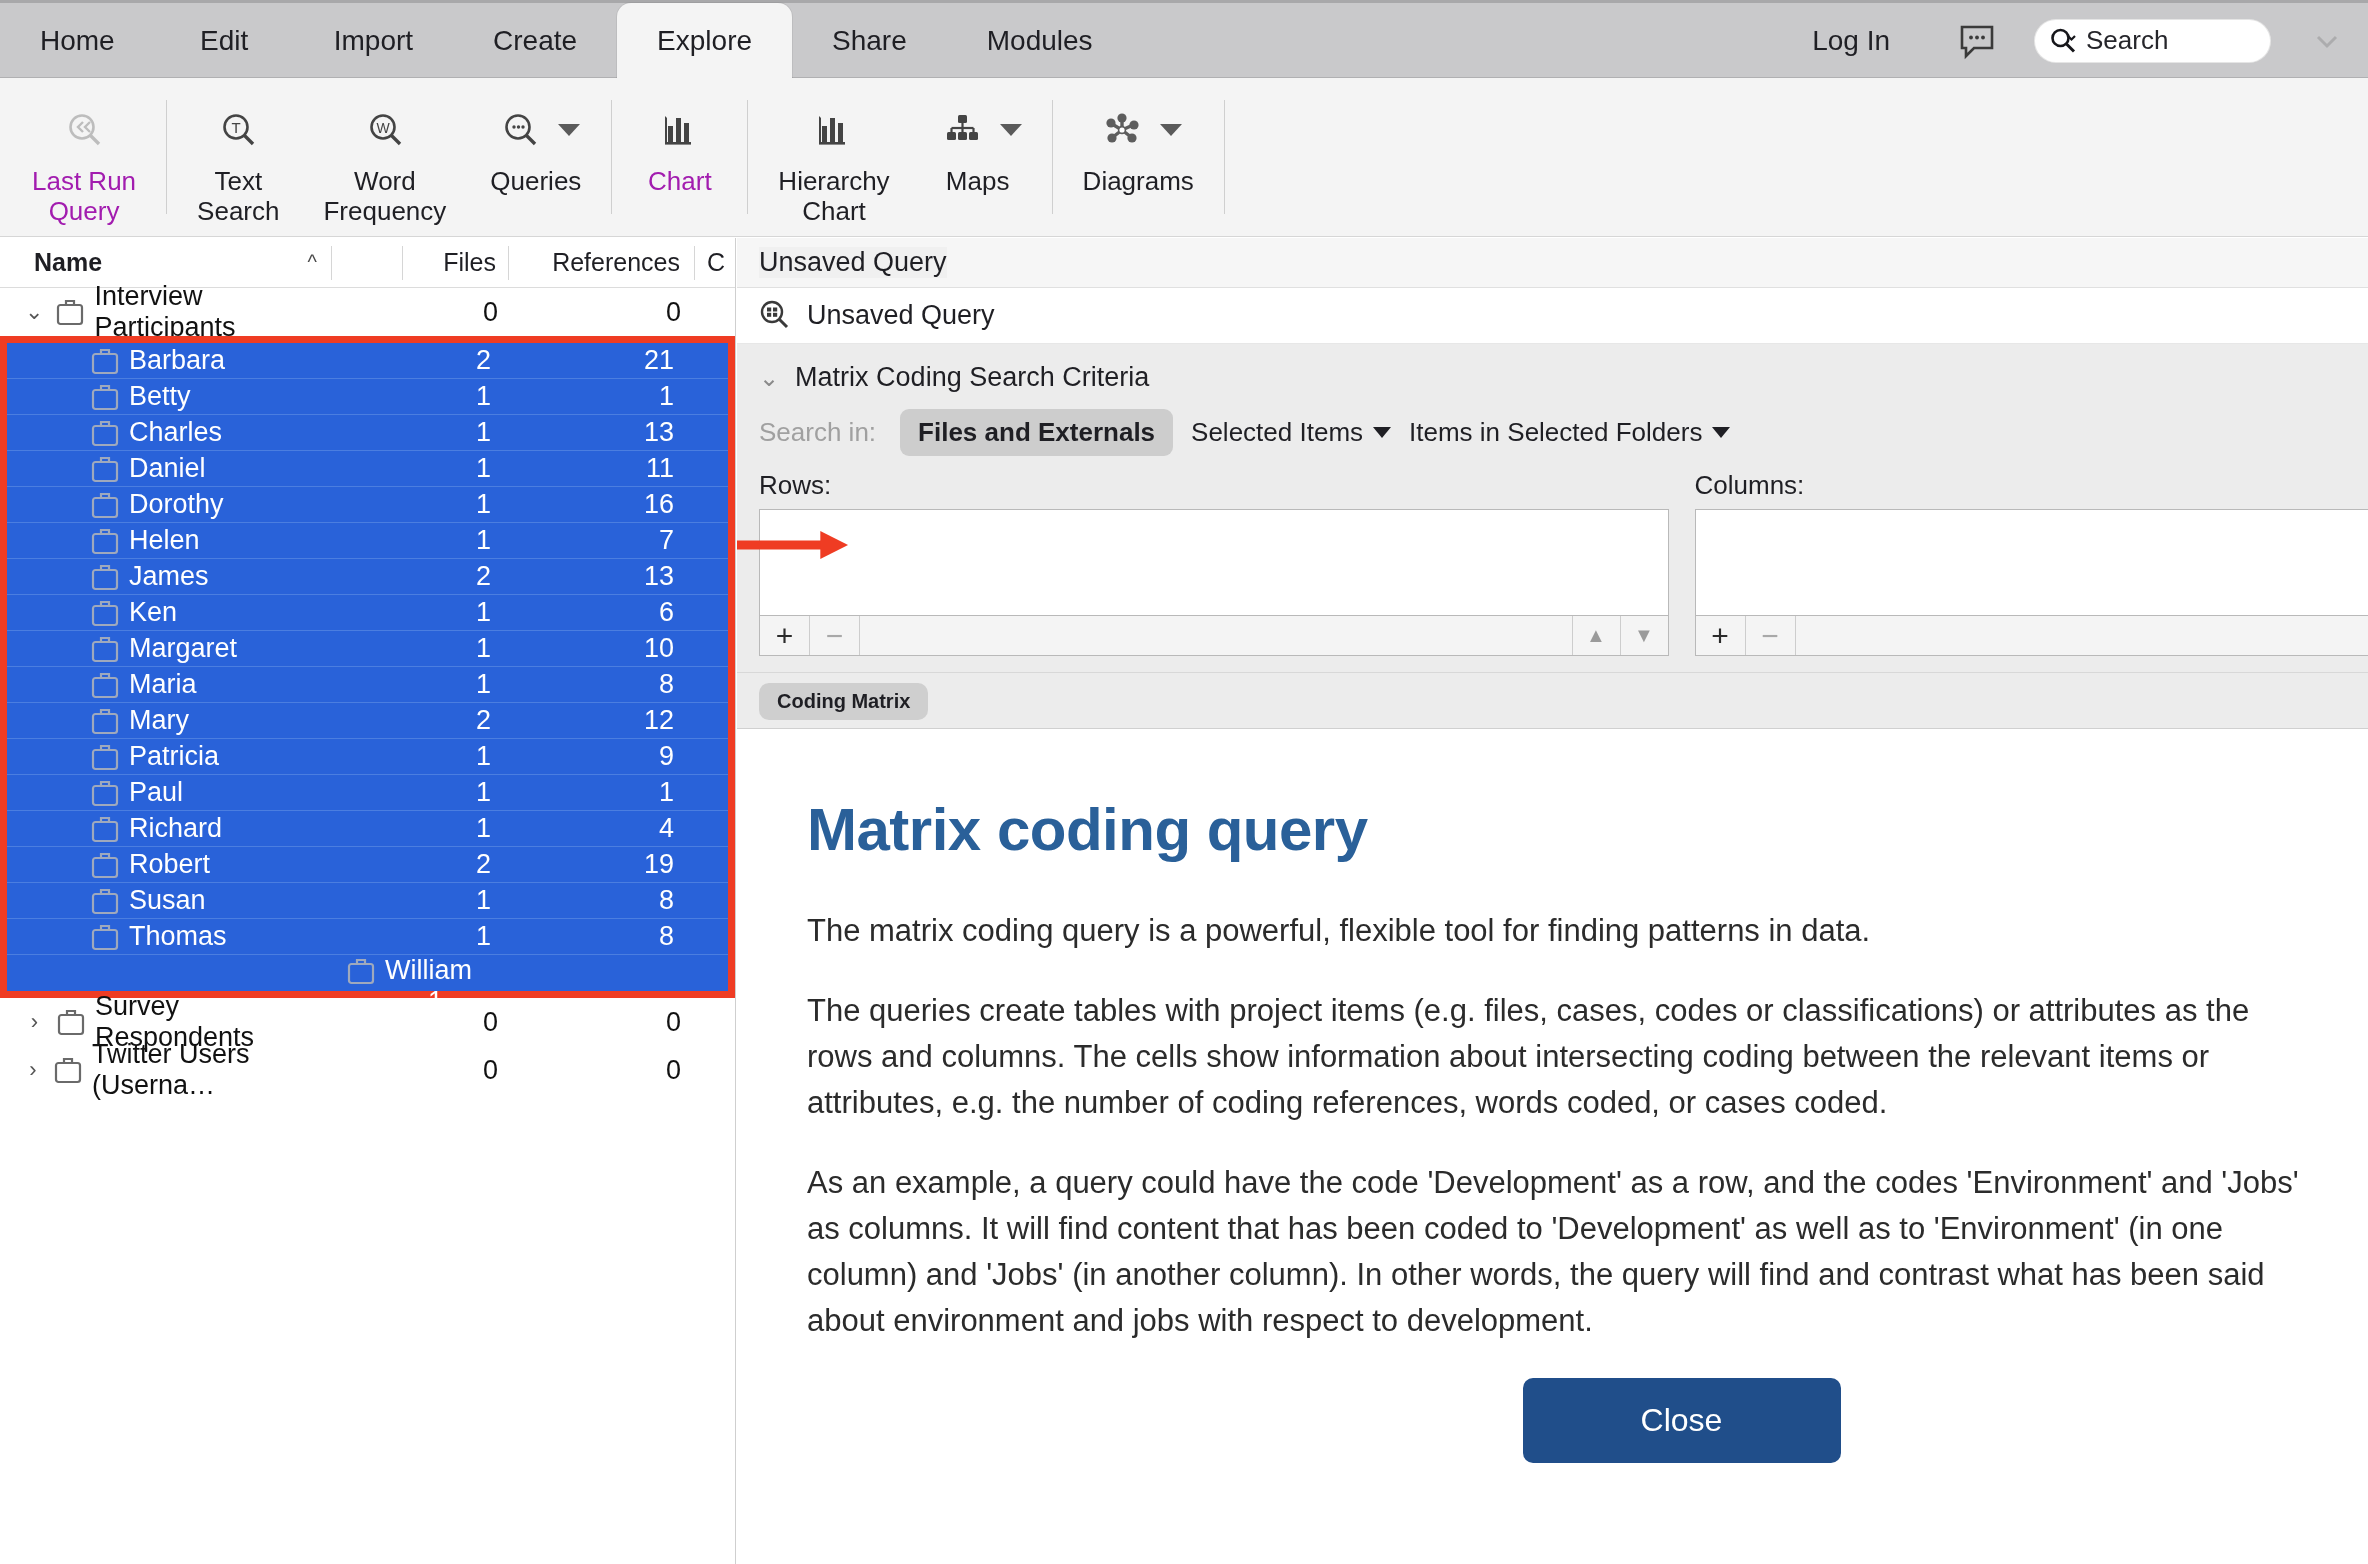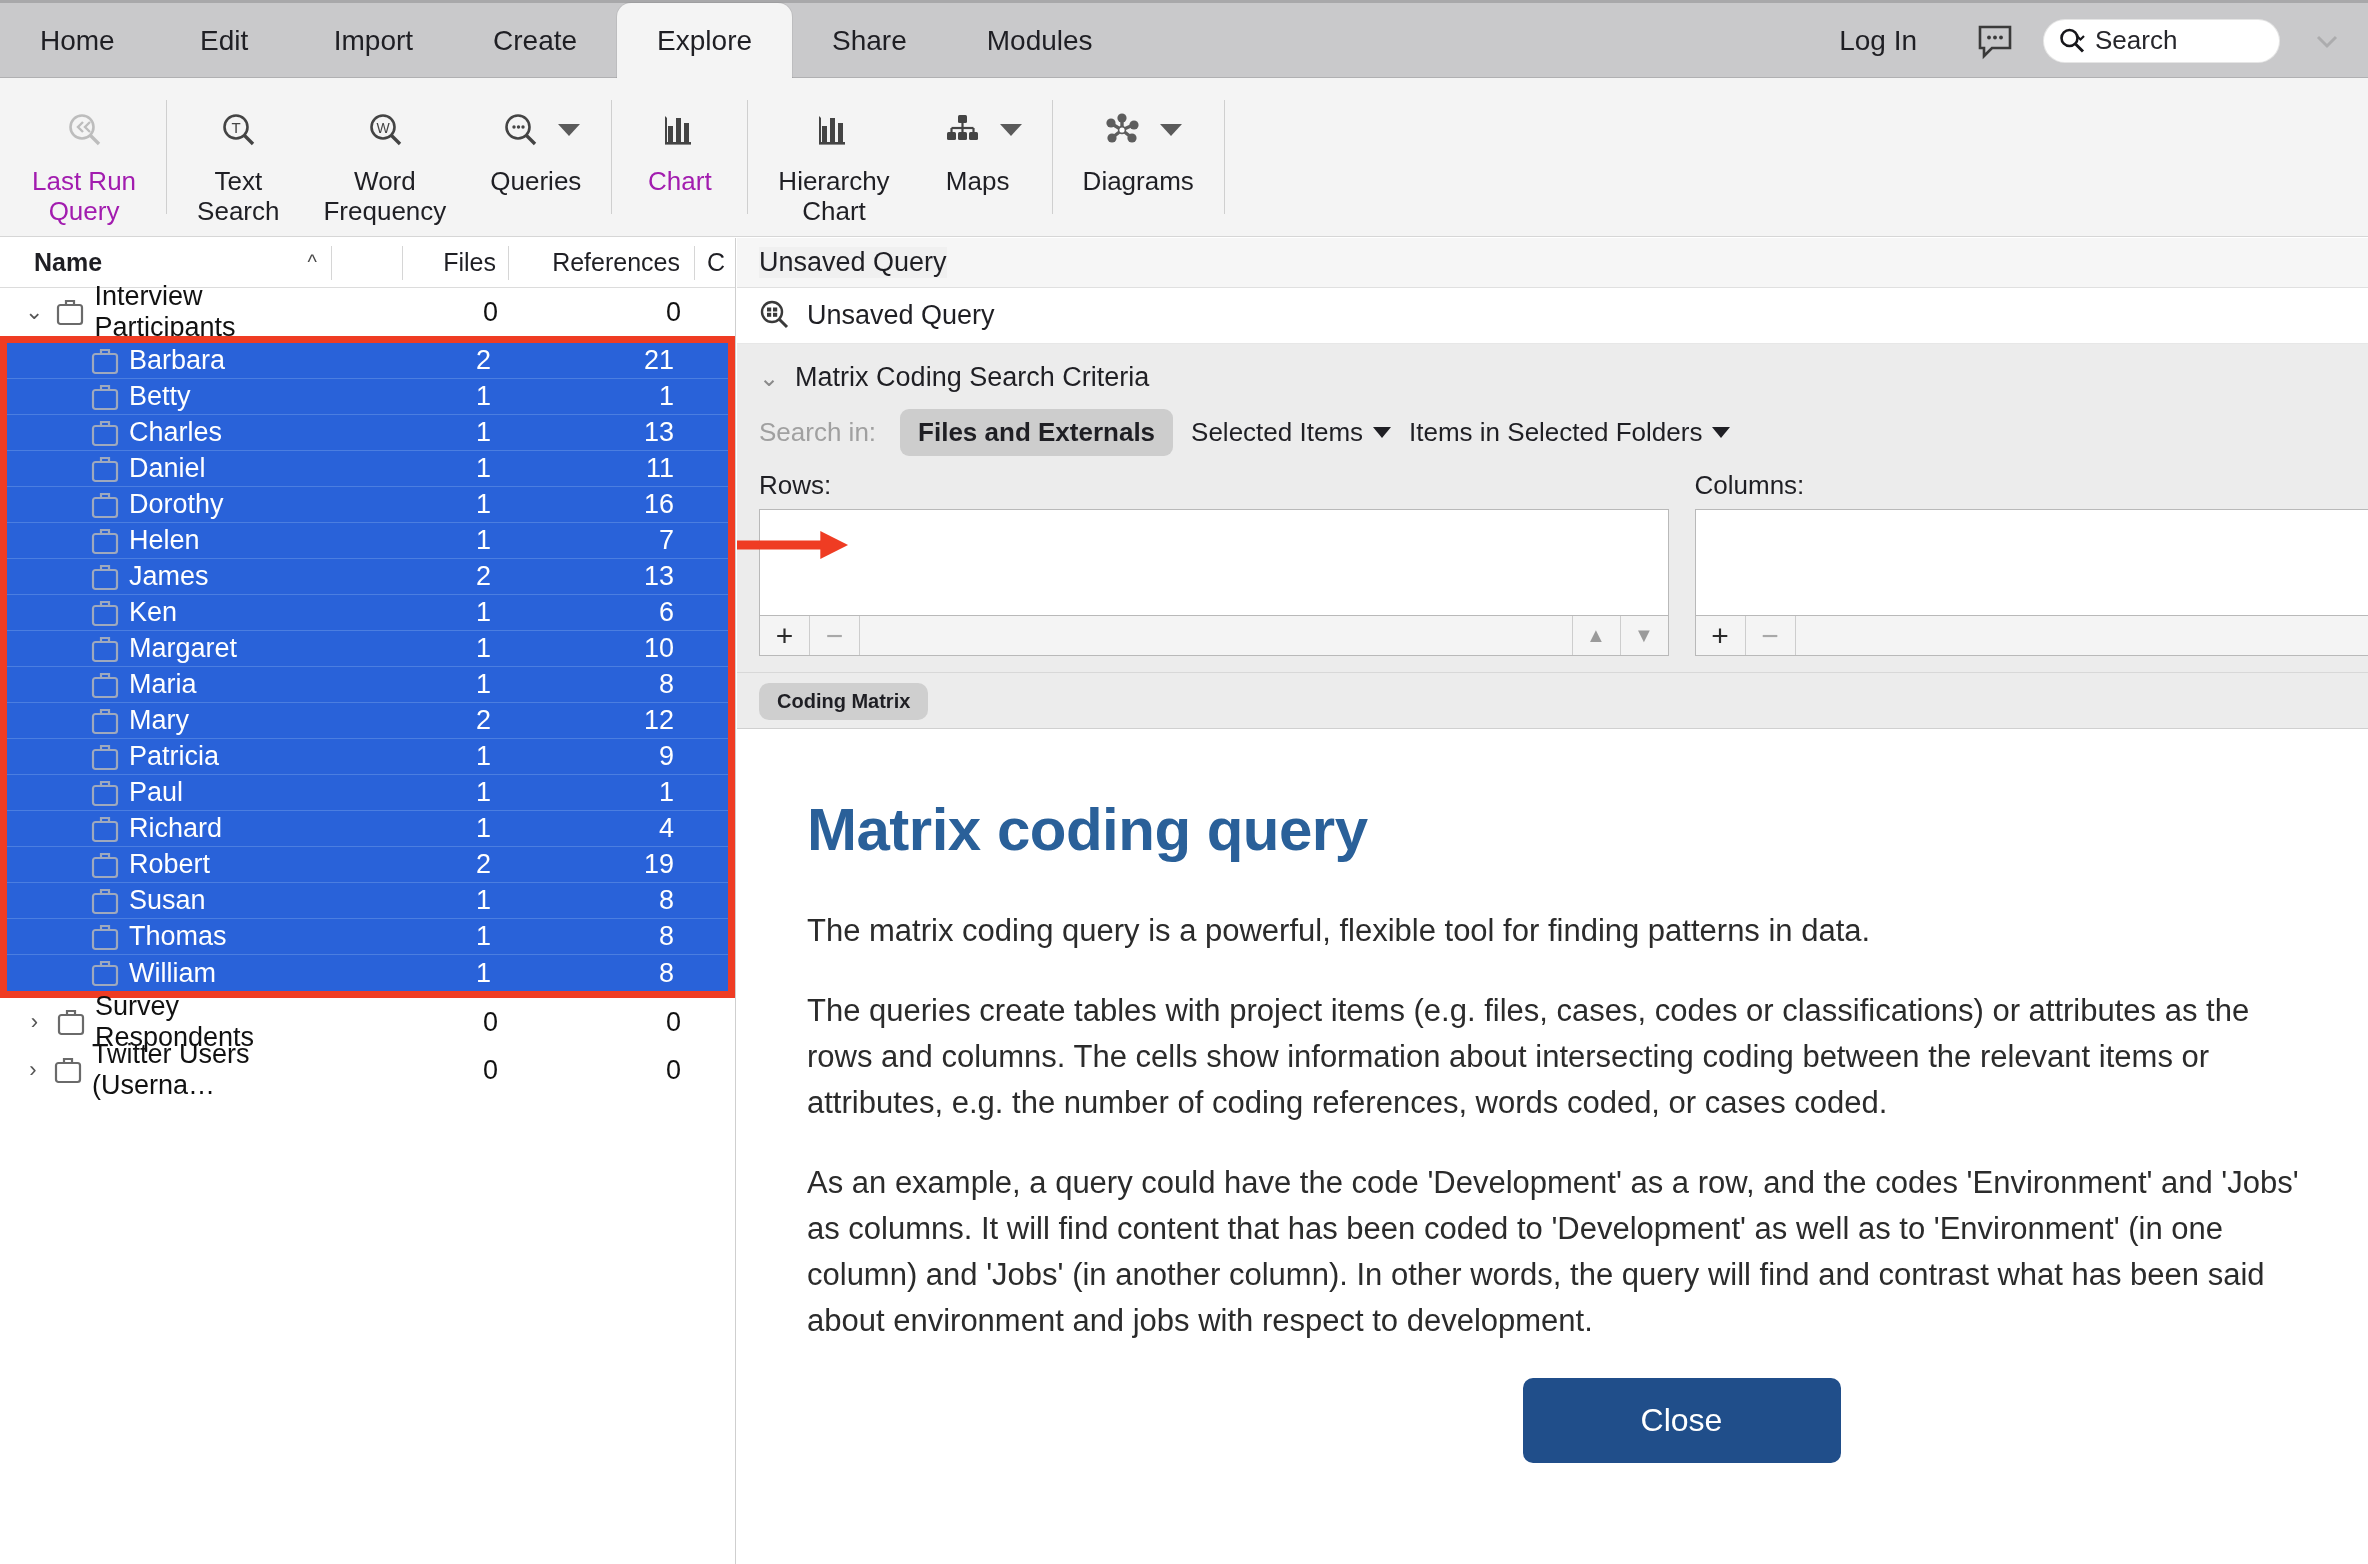--- a/index.html
+++ b/index.html
@@ -26,21 +26,21 @@
     padding:0 40px; font-size:28px; color:#1f1f24;
     cursor:default; position:relative; min-width:139px;
   }
   .tab.active {
     background:#f4f4f4;
     border-top-left-radius:14px; border-top-right-radius:14px;
     box-shadow: 0 0 0 1px rgba(0,0,0,0.06);
   }
   .tabbar-right {
     position:absolute; right:0; top:3px; height:75px;
-    display:flex; align-items:center; gap:28px; padding-right:22px;
+    display:flex; align-items:center; gap:37px; padding-right:22px;
   }
   .login-text { font-size:28px; color:#1f1f24; padding-right:30px; }
   .chat-icon { width:40px; height:40px; position:relative; }
   .search-box {
     width:237px; height:44px; background:#fff; border-radius:22px;
     display:flex; align-items:center; padding:0 14px; gap:8px;
     box-shadow: inset 0 0 0 1px rgba(0,0,0,0.10);
   }
   .search-ph { font-size:26px; color:#26262b; }
   .tabbar-chevron { width:38px; height:38px; opacity:.45; }
@@ -94,21 +94,21 @@
   .row.group .r-name { padding-left:22px; }
   .row.child .r-name { padding-left:84px; }
   .twisty { width:26px; text-align:center; color:#555; font-size:22px; }
 
   .selection-block {
     position:absolute; left:0; right:0;
     background:#2962d9;
     border:7px solid #ef3c23;
   }
   .row.selected { color:#fff; border-bottom:1px solid #4b7ee0; }
-  .row.selected:last-child { border-bottom:none; }
+  .row.selected:last-child { border-bottom:none;flex-direction:column; }
 
   .case-icon { width:28px; height:30px; flex:0 0 auto; }
 
   
   .main {
     position:absolute; left:737px; top:238px; width:1889px; height:1326px;
     background:#ffffff;
   }
   .doc-titlebar {
     height:50px; background:#f6f6f6; border-bottom:1px solid #e0e0e0;

